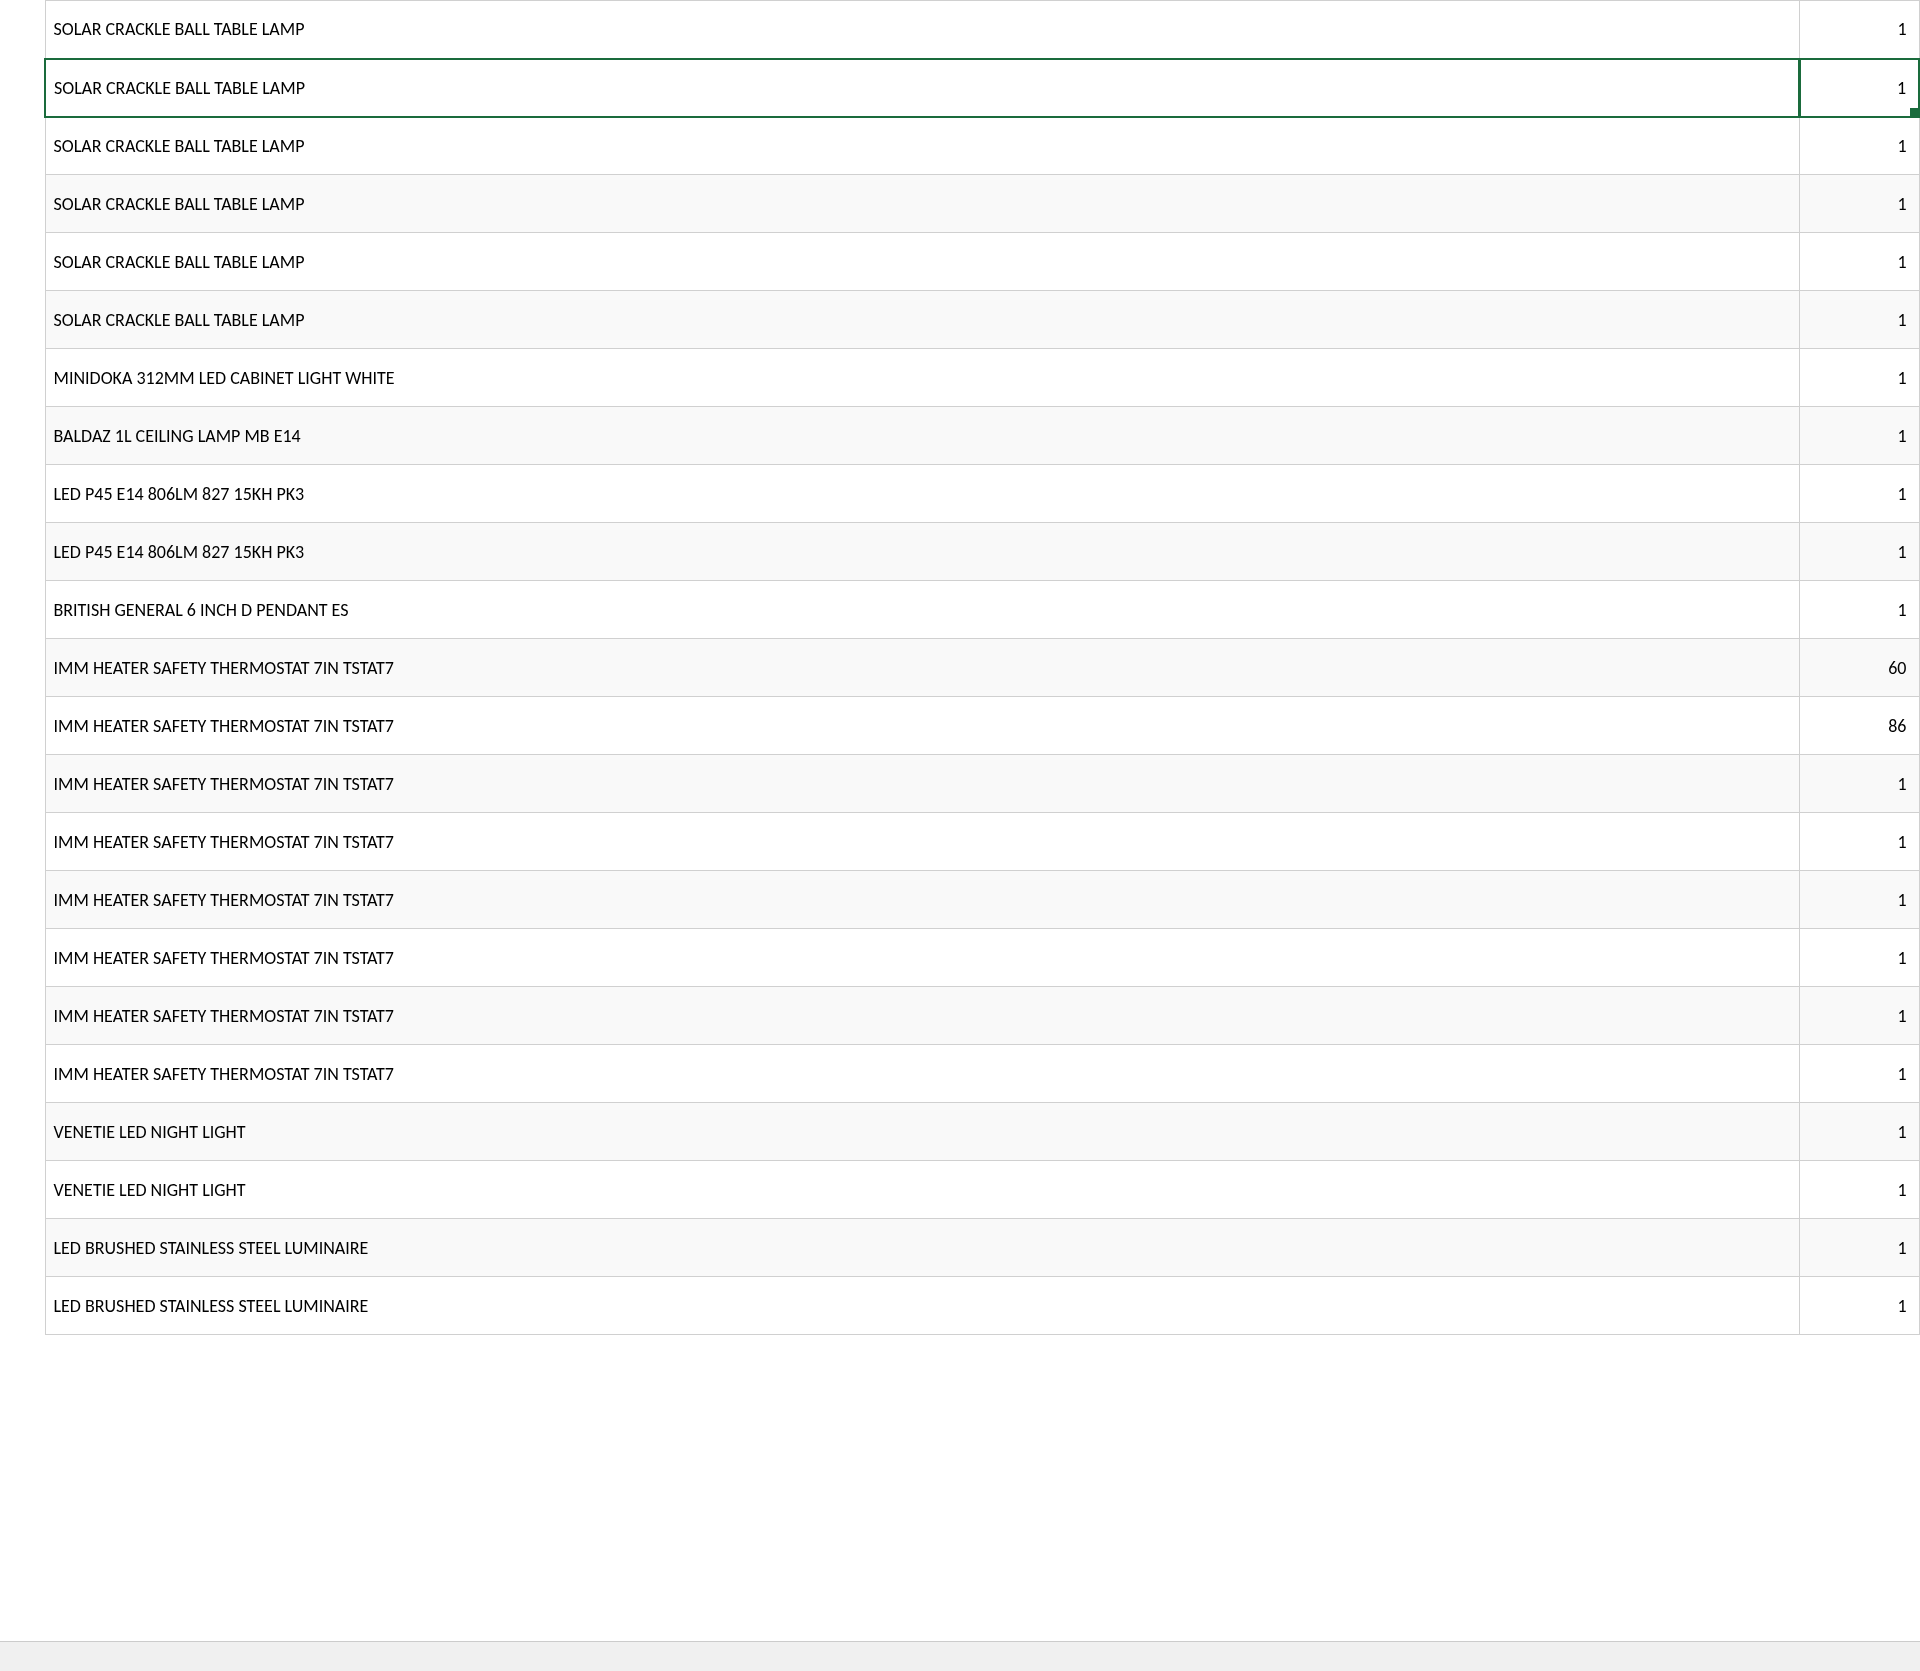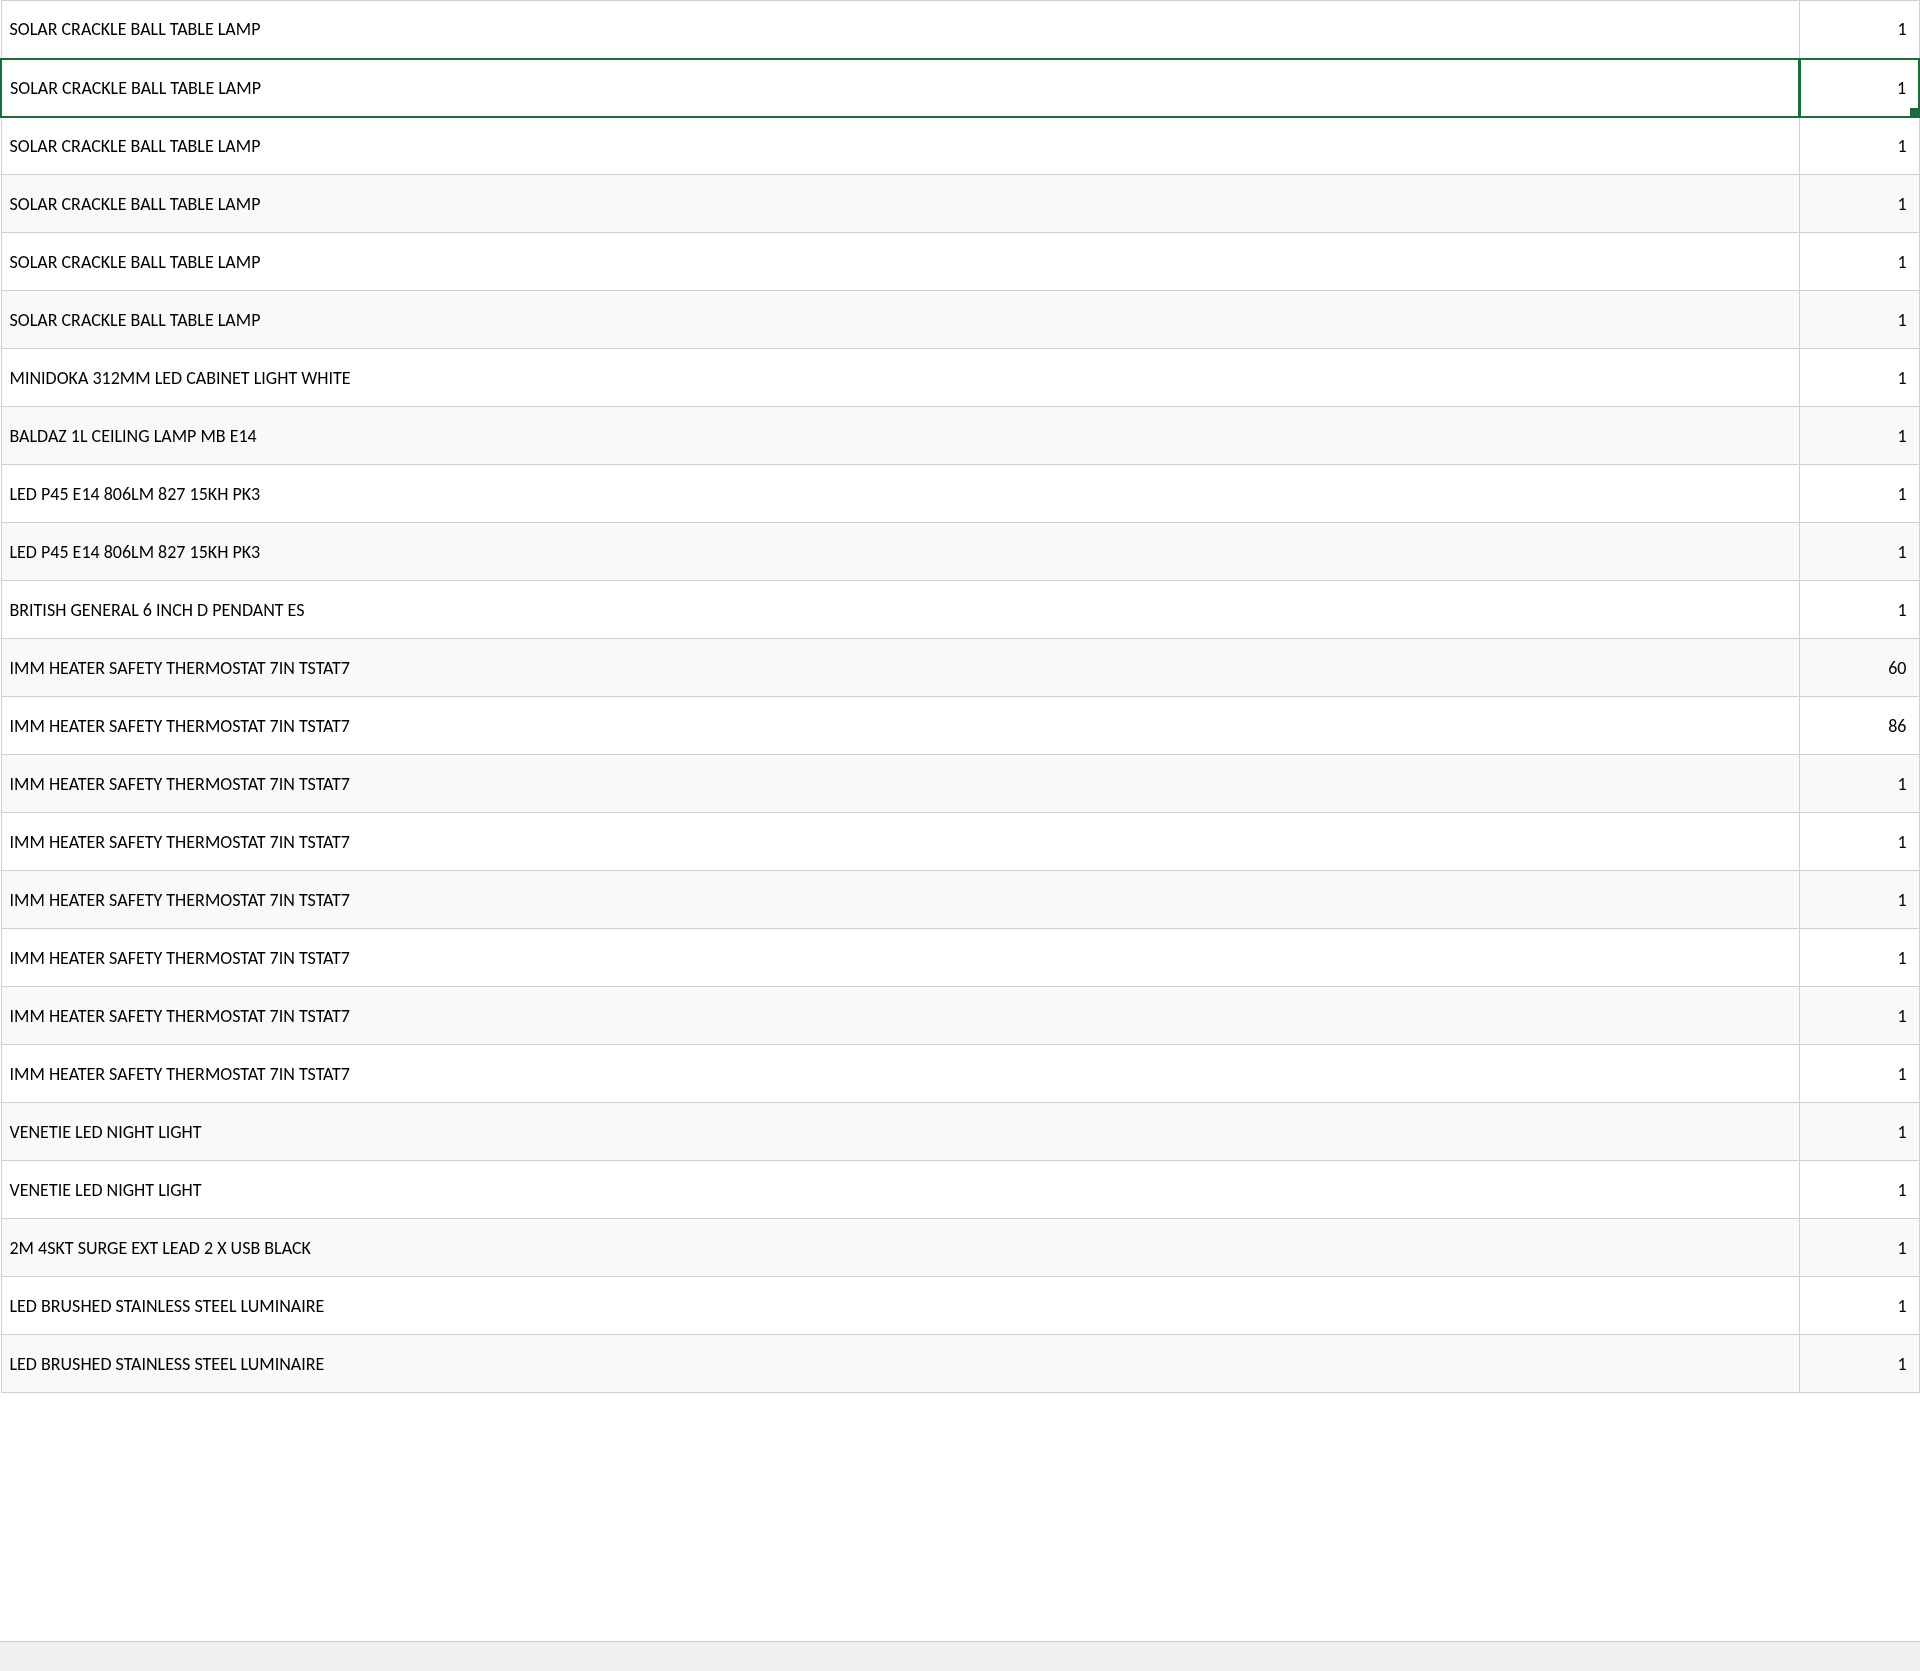--- a/index.html
+++ b/index.html
@@ -17,20 +17,21 @@
 
     .spreadsheet-container {
       width: 1920px;
       min-height: 1671px;
       overflow: hidden;
       position: relative;
     }
 
     .table-wrapper {
       width: 100%;
+      padding-left: 44px;
     }
 
     table {
       width: 100%;
       border-collapse: collapse;
       table-layout: fixed;
     }
 
     col.col-name {
       width: calc(100% - 120px);
@@ -184,24 +185,20 @@
           </tr>
           <tr>
             <td class="name-cell">VENETIE LED NIGHT LIGHT</td>
             <td class="qty qty-cell">1</td>
           </tr>
           <tr>
             <td class="name-cell">VENETIE LED NIGHT LIGHT</td>
             <td class="qty qty-cell">1</td>
           </tr>
           <tr>
-            <td class="name-cell">2M 4SKT SURGE EXT LEAD 2 X USB BLACK</td>
-            <td class="qty qty-cell">1</td>
-          </tr>
-          <tr>
             <td class="name-cell">LED BRUSHED STAINLESS STEEL LUMINAIRE</td>
             <td class="qty qty-cell">1</td>
           </tr>
           <tr>
             <td class="name-cell">LED BRUSHED STAINLESS STEEL LUMINAIRE</td>
             <td class="qty qty-cell">1</td>
           </tr>
         </tbody>
     </table>
   </div>

